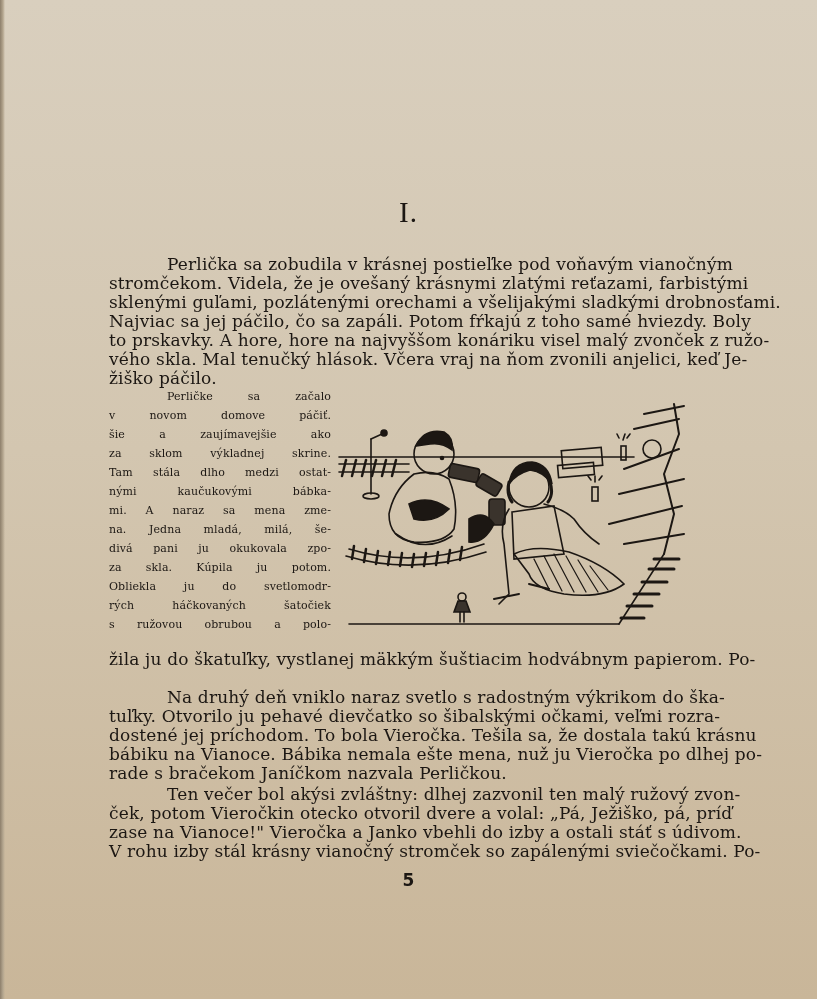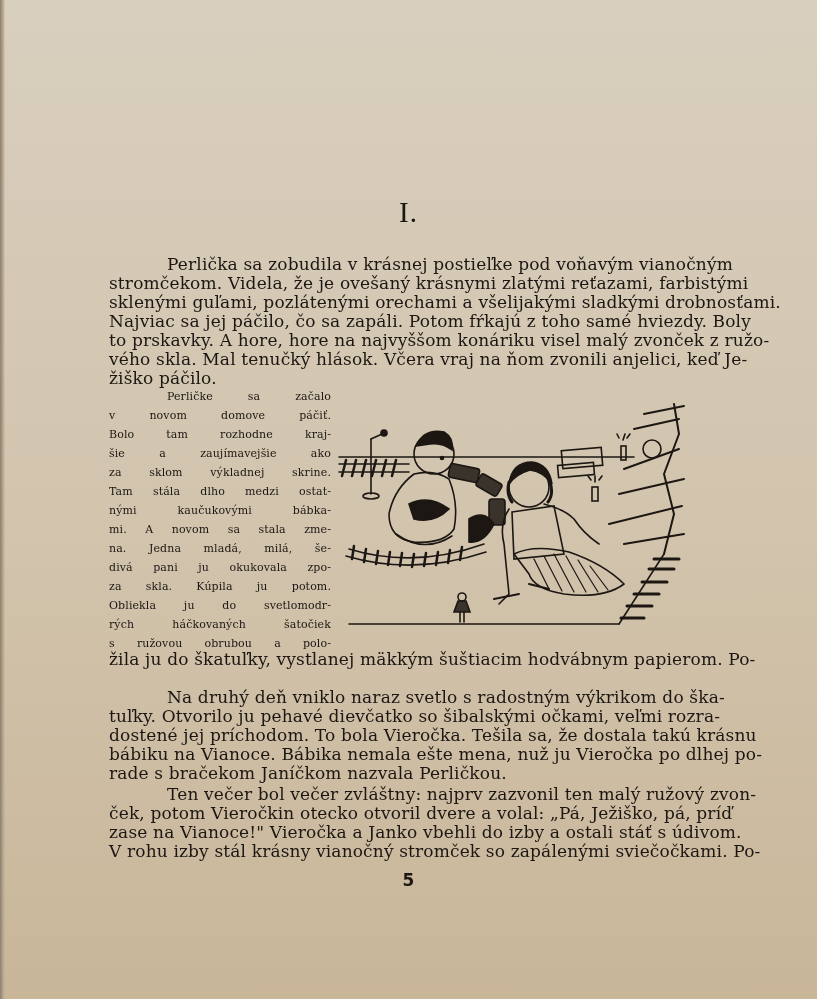--- a/index.html
+++ b/index.html
@@ -49,26 +49,25 @@
     <span class="line">sklenými guľami, pozlátenými orechami a všelijakými sladkými drobnosťami.</span>
     <span class="line">Najviac sa jej páčilo, čo sa zapáli. Potom fŕkajú z toho samé hviezdy. Boly</span>
     <span class="line">to prskavky. A hore, hore na najvyššom konáriku visel malý zvonček z ružo-</span>
     <span class="line">vého skla. Mal tenučký hlások. Včera vraj na ňom zvonili anjelici, keď Je-</span>
     <span class="line last">žiško páčilo.</span>
   </div>
 
   <div class="col" style="top:387px;">
     <span class="line" style="padding-left:58px;">Perličke sa začalo</span>
     <span class="line">v novom domove páčiť.</span>
-    <span class="line">Bolo tam rozhodne kraj-</span>
     <span class="line">šie a zaujímavejšie ako</span>
     <span class="line">za sklom výkladnej skrine.</span>
     <span class="line">Tam stála dlho medzi ostat-</span>
     <span class="line">nými kaučukovými bábka-</span>
-    <span class="line">mi. A novom sa stala zme-</span>
+    <span class="line">mi. A naraz sa mena zme-</span>
     <span class="line">na. Jedna mladá, milá, še-</span>
     <span class="line">divá pani ju okukovala zpo-</span>
     <span class="line">za skla. Kúpila ju potom.</span>
     <span class="line">Obliekla ju do svetlomodr-</span>
     <span class="line">rých háčkovaných šatočiek</span>
     <span class="line">s ružovou obrubou a polo-</span>
   </div>
 
   <svg class="illus" viewBox="0 0 370 260" fill="none" stroke="#1c1713" stroke-width="1.6" stroke-linecap="round">
 
@@ -169,20 +168,20 @@
 
   <div class="text" style="top:688px;">
     <span class="line indent">Na druhý deň vniklo naraz svetlo s radostným výkrikom do ška-</span>
     <span class="line">tuľky. Otvorilo ju pehavé dievčatko so šibalskými očkami, veľmi rozra-</span>
     <span class="line">dostené jej príchodom. To bola Vieročka. Tešila sa, že dostala takú krásnu</span>
     <span class="line">bábiku na Vianoce. Bábika nemala ešte mena, nuž ju Vieročka po dlhej po-</span>
     <span class="line last">rade s bračekom Janíčkom nazvala Perličkou.</span>
   </div>
 
   <div class="text" style="top:785px;">
-    <span class="line indent">Ten večer bol večer zvláštny: najprv zazvonil ten malý ružový zvon-</span>
+    <span class="line indent">Ten večer bol akýsi zvláštny: dlhej zazvonil ten malý ružový zvon-</span>
     <span class="line">ček, potom Vieročkin otecko otvoril dvere a volal: „Pá, Ježiško, pá, príď</span>
     <span class="line">zase na Vianoce!" Vieročka a Janko vbehli do izby a ostali stáť s údivom.</span>
     <span class="line">V rohu izby stál krásny vianočný stromček so zapálenými sviečočkami. Po-</span>
   </div>
 
   <div class="pagenum">5</div>
 </div>
 
 </body></html>

